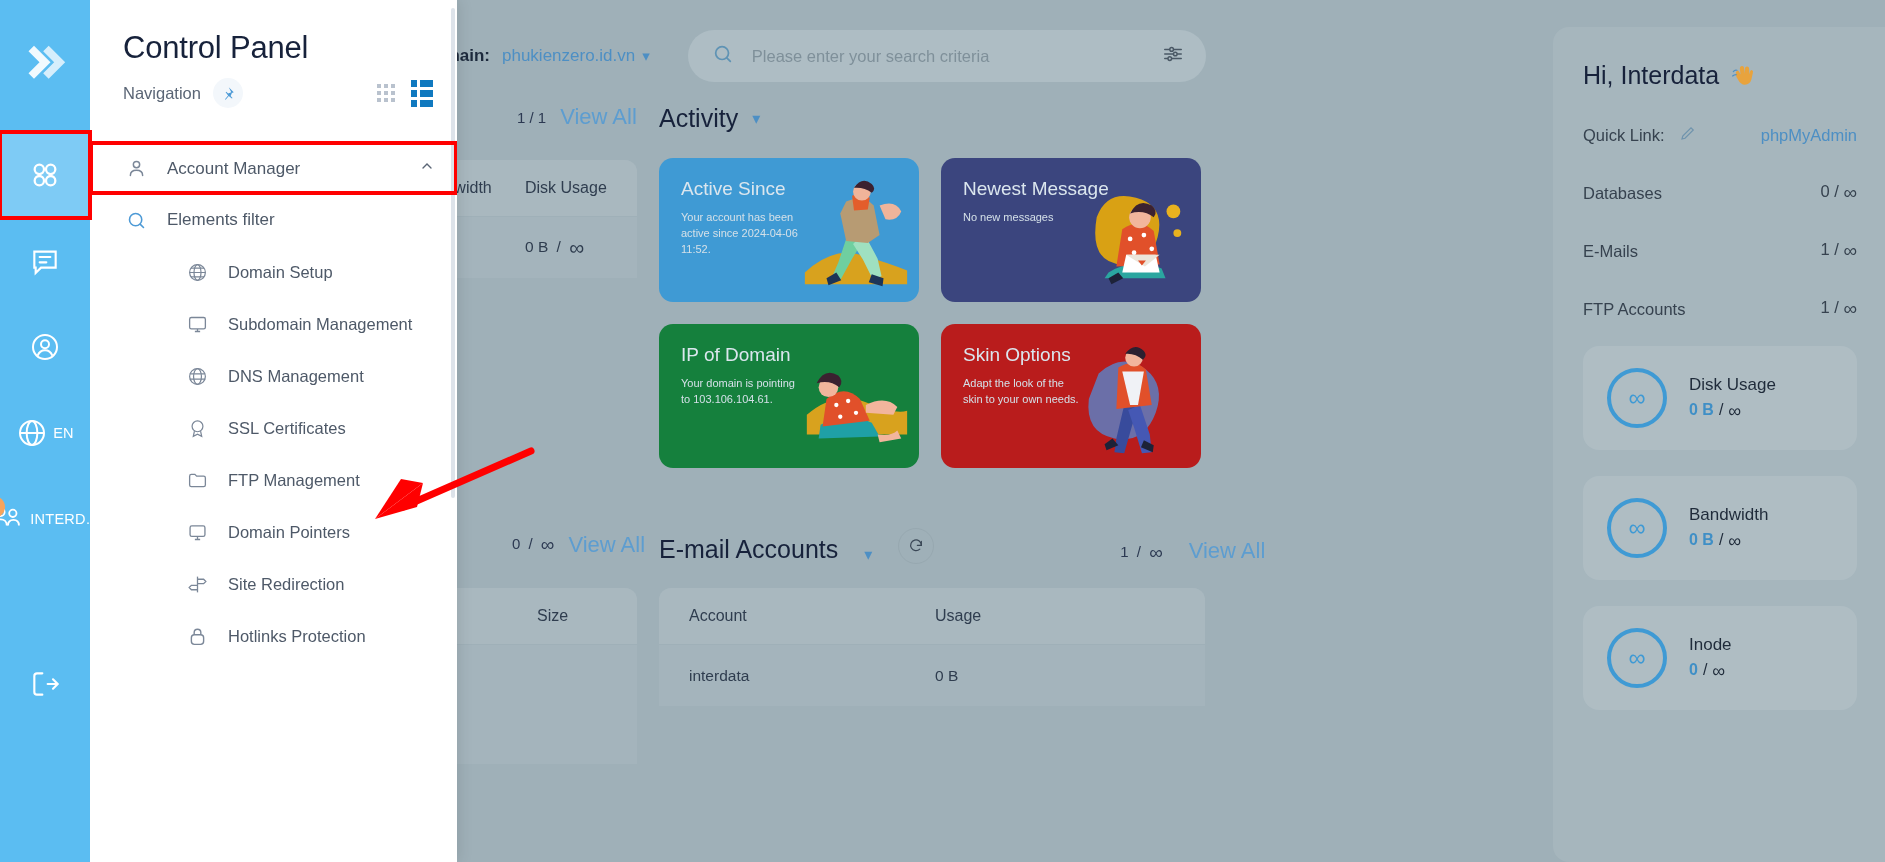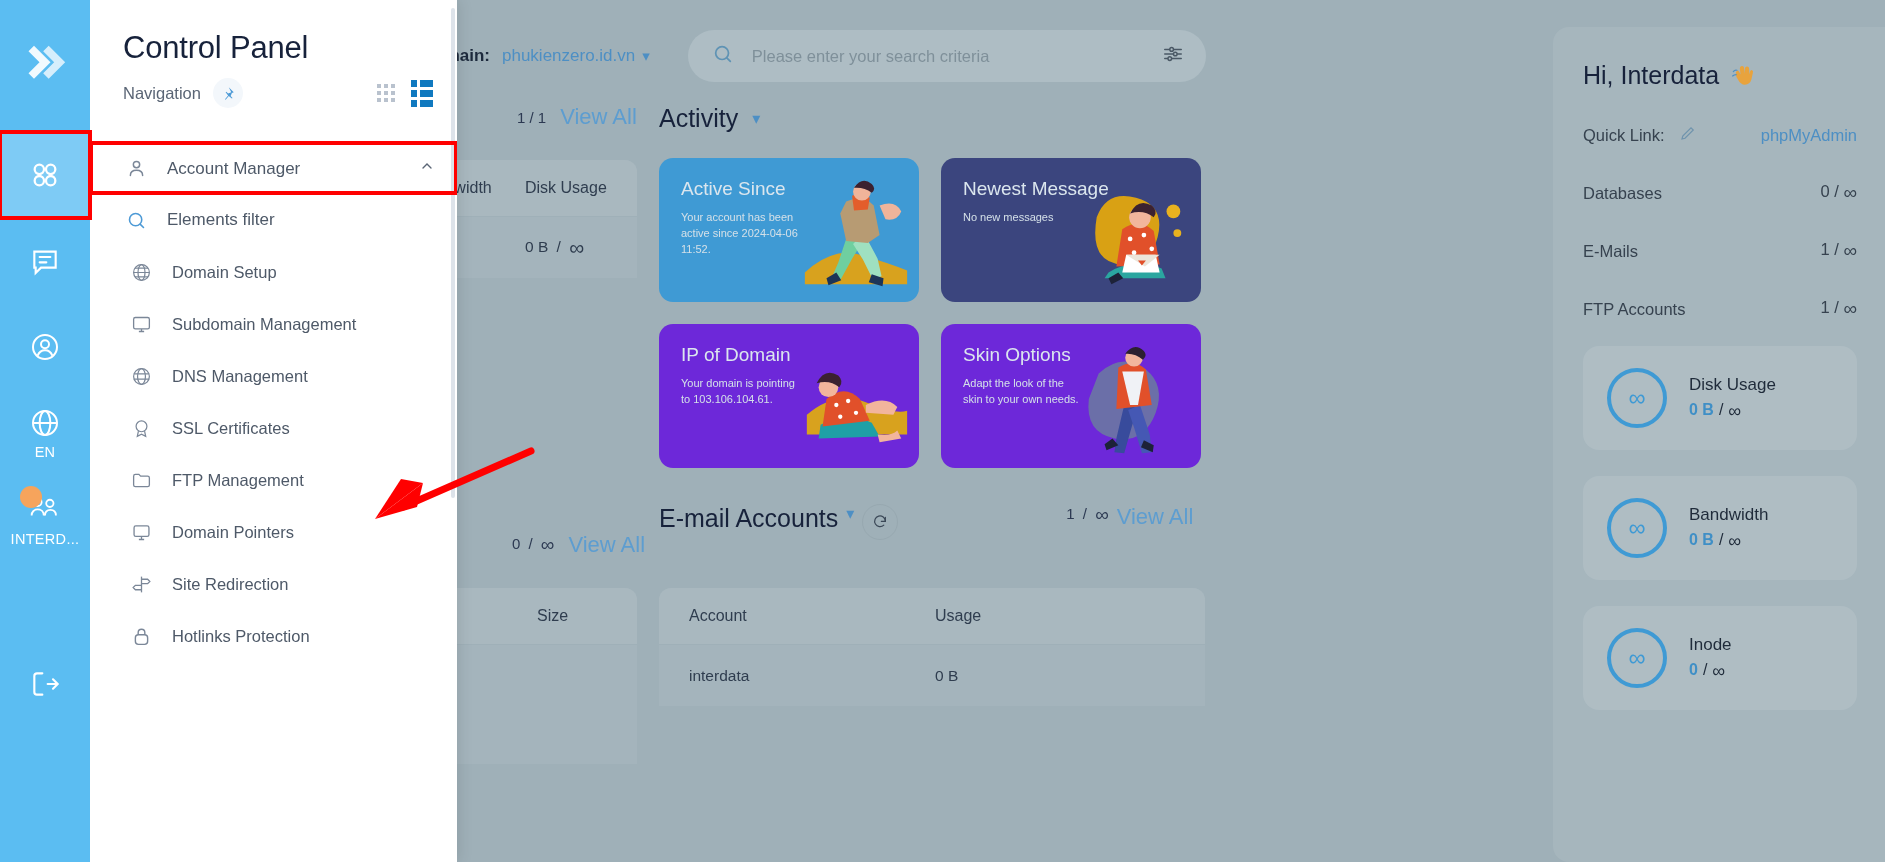--- a/index.html
+++ b/index.html
@@ -21,21 +21,21 @@
   .rail {
     position: absolute; left: 0; top: 0;
     width: 90px; height: 862px;
     background: #5bbdf2;
     display: flex; flex-direction: column; align-items: center;
     z-index: 40;
   }
   .rail-logo { margin-top: 42px; width: 44px; height: 44px; }
   .rail-item {
     width: 90px; min-height: 86px;
-    display: flex; flex-direction: column;
+    display: flex; flex-direction: row;
     align-items: center; justify-content: center;
     color: #ffffff; gap: 5px;
   }
   .rail-item.first { margin-top: 46px; }
   .rail-item.active {
     background: #7ecbf5;
     outline: 4px solid #ff0000;
     outline-offset: -2px;
   }
   .rail-label { font-size: 14.5px; letter-spacing: .3px; }
@@ -84,21 +84,21 @@
     color: #4e5968; font-size: 17px;
   }
   .nav-row.sep { border-top: 1px solid #eef1f5; }
   .nav-row.highlighted {
     outline: 4px solid #ff0000; outline-offset: -3px;
     position: relative; z-index: 5;
   }
   .nav-row .ico { width: 26px; display: flex; justify-content: center; color: #7b8798; }
   .nav-row .label { flex: 1 1 auto; }
   .nav-row .chev { color: #5a6575; }
-  .sub-row { padding-left: 38px; height: 52px; }
+  .sub-row { padding-left: 94px; height: 52px; }
   .sub-row .label { font-size: 16.5px; color: #4e5968; }
 
   .drawer-scrollbar {
     position: absolute; right: 2px; top: 8px;
     width: 4px; height: 490px; border-radius: 3px; background: #dde3ea;
   }
 
   
   .topbar {
     position: absolute; left: 457px; top: 0; right: 0; height: 112px;
@@ -256,39 +256,39 @@
             <circle cx="56" cy="76" r="2.4" fill="#fff"></circle>
           <path d="M48 78 l30 0 4 18 -38 0z" fill="#fff"></path>
           <path d="M48 78 l19 12 15-12z" fill="#ece5da"></path>
           <path d="M60 84 l4 5 4-5z" fill="#e1502a"></path>
           <circle cx="62" cy="40" r="11" fill="#f2b59c"></circle>
           <path d="M52 36 q8-16 22-8 q7 6 2 12 q-10-8-24-4z" fill="#3b2130"></path>
           <path d="M40 96 l-10 6 3 6 12-6z" fill="#1d2238"></path>
         </svg>
       </div>
 
-      <div class="card" style="background:#6d28d9">
+      <div class="card" style="background:#15803d">
         <h4>IP of Domain</h4>
         <p>Your domain is pointing to 103.106.104.61.</p>
         <svg class="art" viewBox="0 0 120 120">
           <path d="M10 72 q30-26 62-12 q28 12 40 8 l0 24 H10z" fill="#d8a21e"></path>
           <path d="M24 82 q26-14 52-2 l8 14 -62 2z" fill="#1fa0a6"></path>
           <path d="M30 56 q18-16 34 0 l10 22 -48 6z" fill="#e1502a"></path>
           <circle cx="40" cy="62" r="2.2" fill="#fff"></circle>
             <circle cx="52" cy="58" r="2.2" fill="#fff"></circle>
           <circle cx="60" cy="70" r="2.2" fill="#fff"></circle>
             <circle cx="44" cy="74" r="2.2" fill="#fff"></circle>
           <path d="M70 62 q20-10 32 2 l-4 8 -28-2z" fill="#f2b59c"></path>
           <circle cx="32" cy="44" r="10" fill="#f2b59c"></circle>
           <path d="M20 40 q8-16 22-8 q6 6 1 12 q-10-8-23-4z" fill="#3b2130"></path>
           <path d="M82 92 q14 2 20-4 l4 8 -22 4z" fill="#f2b59c"></path>
         </svg>
       </div>
 
-      <div class="card" style="background:#6d28d9">
+      <div class="card" style="background:#b91c1c">
         <h4>Skin Options</h4>
         <p>Adapt the look of the skin to your own needs.</p>
         <svg class="art" viewBox="0 0 120 120">
           <path d="M20 30 q24-22 48-4 q20 16 10 44 q-12 32 -42 26 q-30-6 -26-40z" fill="#6b6fa8"></path>
           <path d="M46 62 l-8 34 -2 14 10 1 8-28 6-18z" fill="#384b9c"></path>
           <path d="M62 62 l10 30 2 18 -10 1 -8-26 -6-18z" fill="#4558b4"></path>
           <path d="M40 24 q16-10 28 2 l6 36 -36 4z" fill="#e1502a"></path>
           <path d="M44 28 l8 34 8 0 6-34z" fill="#f0f2f6"></path>
           <circle cx="56" cy="14" r="9" fill="#f2b59c"></circle>
           <path d="M47 10 q9-12 19-3 q4 5 -1 9 q-8-7-18-6z" fill="#2c2030"></path>
@@ -296,21 +296,21 @@
           <path d="M66 98 l10 5 -1 7 -12-5z" fill="#1d2238"></path>
         </svg>
       </div>
     </div>
 
     <div style="position:absolute;left:55px;top:532px;" class="section-head">
       <a class="viewall">View All</a>
       <span class="sec-count">0 <span style="margin:0 4px">/</span> <span class="inf">∞</span></span>
     </div>
 
-    <div style="position:absolute;left:202px;top:504px;display:flex;align-items:flex-start;gap:8px;">
+    <div style="position:absolute;left:202px;top:528px;display:flex;align-items:flex-end;gap:26px;">
       <span class="section-title">E-mail Accounts</span>
       <span class="sec-caret">▾</span>
       <div class="refresh-btn">
         <svg width="16" height="16" viewBox="0 0 24 24" fill="none" stroke="currentColor" stroke-width="1.8" stroke-linecap="round">
           <path d="M20 11a8 8 0 1 0-2.3 5.6"></path>
             <path d="M20 5v6h-6"></path>
         </svg>
       </div>
       <span class="sec-count" style="margin-left:160px">1 <span style="margin:0 4px">/</span> <span class="inf">∞</span></span>
       <a class="viewall">View All</a>

